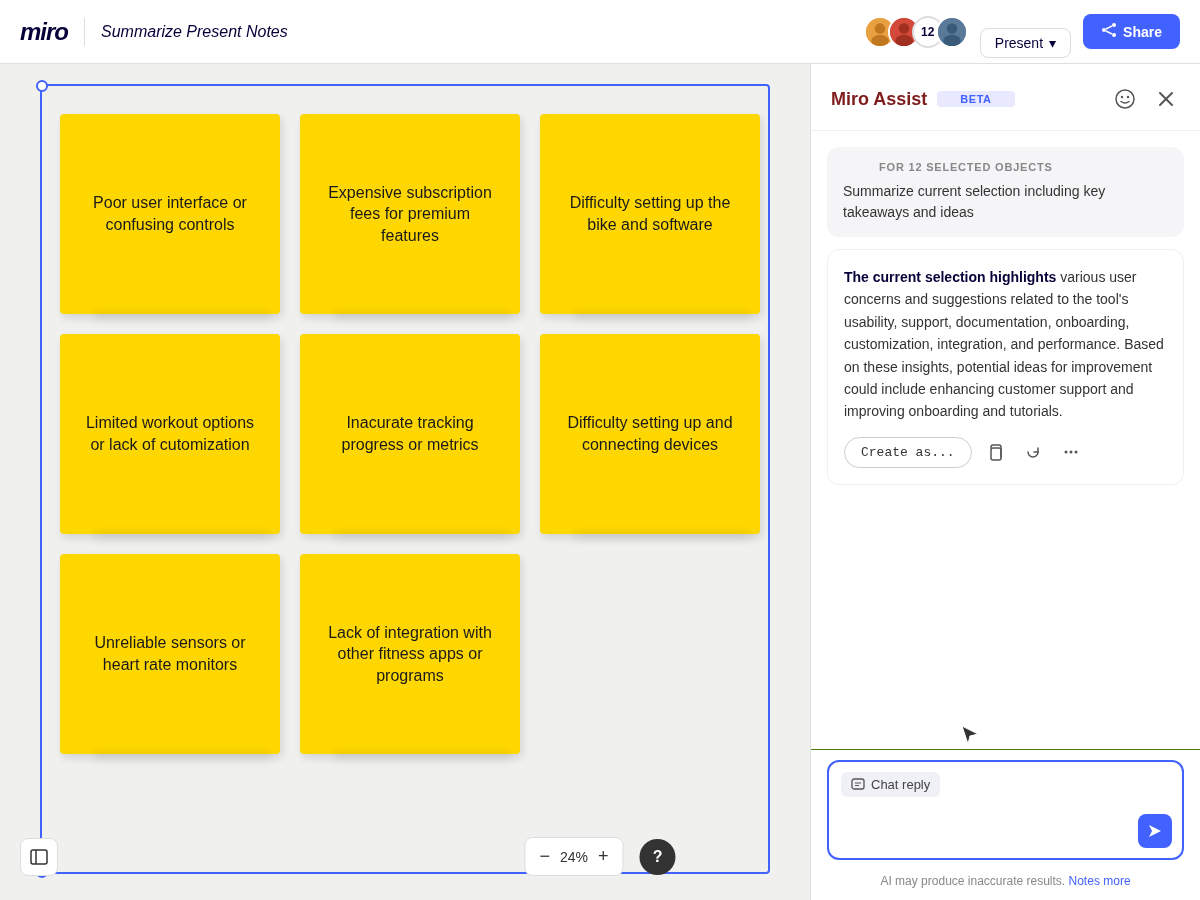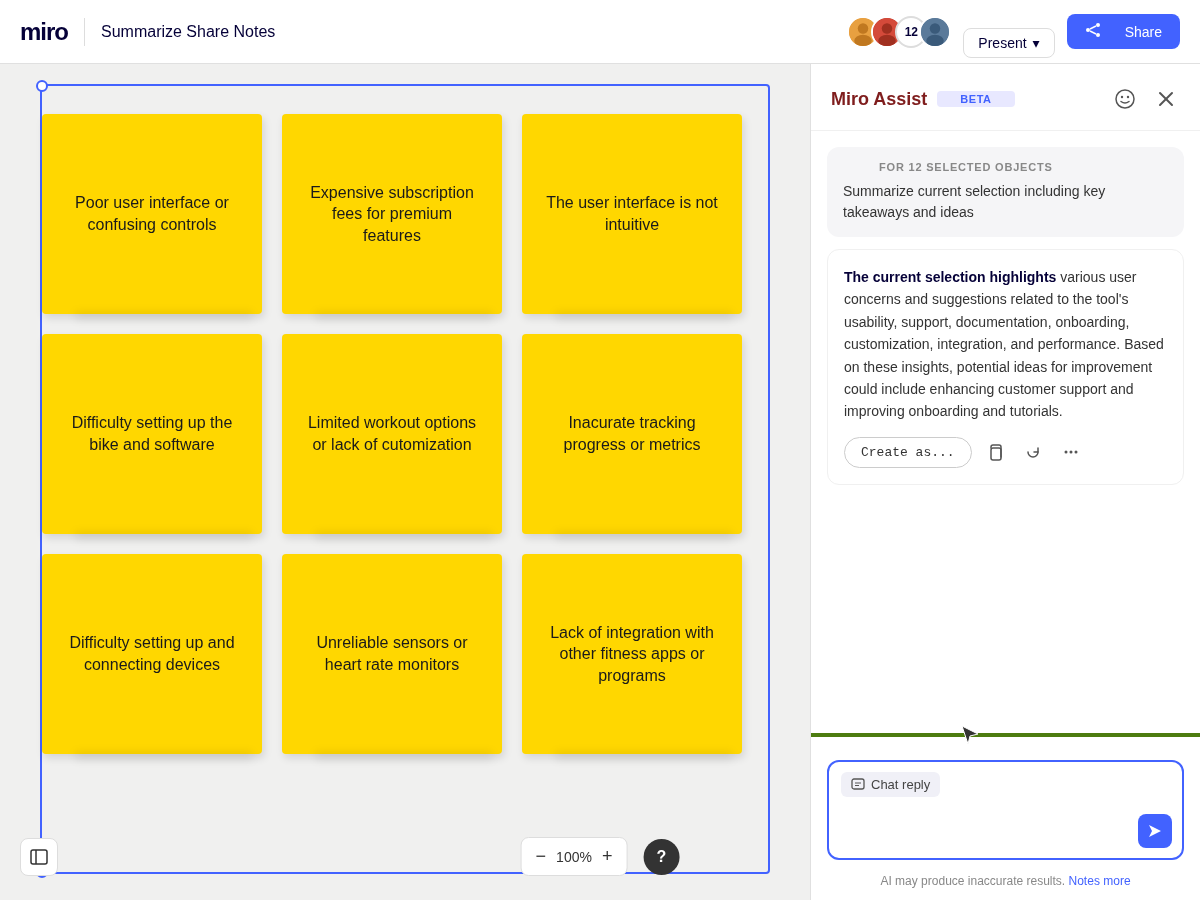--- a/index.html
+++ b/index.html
@@ -4,52 +4,52 @@
   <style>
     * { box-sizing: border-box; margin: 0; padding: 0; }
     body { font-family: -apple-system, BlinkMacSystemFont, 'Segoe UI', sans-serif; background: #f0f0f0; width: 1200px; height: 900px; overflow: hidden; position: relative; }
 
     
     .header {
       display: flex; align-items: center; justify-content: space-between;
       background: #fff; height: 64px; padding: 0 20px;
       border-bottom: 1px solid #e0e0e0; position: relative; z-index: 10;
     }
-    .header-left { display: flex; align-items: center; gap: 16px; }
+    .header-left { display: flex; align-items: center; gap: 16px; font-style: italic; }
     .miro-logo { font-size: 24px; font-weight: 900; color: #050038; letter-spacing: -1px; }
     .header-divider { width: 1px; height: 28px; background: #ddd; }
     .board-title { font-size: 16px; font-weight: 500; color: #050038; }
     .header-right { display: flex; align-items: center; gap: 12px; }
     .avatars { display: flex; align-items: flex-start; gap: -4px; }
     .avatar { width: 32px; height: 32px; border-radius: 50%; border: 2px solid #fff; overflow: hidden; background: #ccc; display: flex; align-items: center; justify-content: center; font-size: 12px; font-weight: bold; color: #fff; }
     .avatar-1 { background: #e8a040; margin-right: -8px; }
     .avatar-2 { background: #c0392b; margin-right: -8px; }
     .avatar-count { background: #fff; color: #050038; border: 2px solid #ddd; font-size: 12px; font-weight: 700; width: 32px; height: 32px; border-radius: 50%; display: flex; align-items: center; justify-content: center; margin-right: -8px; }
     .avatar-3 { background: #5a7a9a; }
     .present-btn { display: flex; align-items: center; gap: 6px; background: #fff; border: 1px solid #ddd; border-radius: 8px; padding: 6px 14px; font-size: 14px; font-weight: 500; cursor: pointer; color: #050038; margin-top: 22px; }
-    .share-btn { display: flex; align-items: center; gap: 24px; background: #4262ff; border: none; border-radius: 8px; padding: 8px 18px; font-size: 14px; font-weight: 400; color: #fff; cursor: pointer; }
+    .share-btn { display: flex; align-items: center; gap: 6px; background: #4262ff; border: none; border-radius: 8px; padding: 8px 18px; font-size: 14px; font-weight: 700; color: #fff; cursor: pointer; }
 
     
     .canvas-area {
       position: absolute; top: 64px; left: 0; right: 0; bottom: 0;
       background: #f0f0ef; overflow: hidden;
     }
 
     
     .selection-box {
       position: absolute; top: 20px; left: 40px; width: 730px; height: 790px;
       border: 2px solid #4262ff; border-radius: 4px;
     }
     .selection-handle { position: absolute; width: 12px; height: 12px; background: #fff; border: 2px solid #4262ff; border-radius: 50%; }
     .handle-tl { top: -6px; left: -6px; }
     .handle-bl { bottom: -6px; left: -6px; }
 
     
     .sticky-grid {
-      position: absolute; top: 50px; left: 42px;
+      position: absolute; top: 50px; left: 60px;
       display: grid; grid-template-columns: repeat(3, 220px); grid-template-rows: repeat(3, 200px);
       gap: 20px;
     }
     .sticky {
       background: #ffd700; border-radius: 4px;
       padding: 20px; display: flex; align-items: center; justify-content: center;
       text-align: center; font-size: 16px; font-weight: 500; color: #1a1a1a;
       box-shadow: 2px 4px 8px rgba(0,0,0,0.12);
       position: relative; line-height: 1.35;
     }
@@ -116,21 +116,21 @@
       padding: 7px 16px; font-size: 13px; font-weight: 500; cursor: pointer; color: #333; font-family: Liberation Mono, monospace;
     }
     .action-icon-btn {
       background: none; border: none; cursor: pointer; padding: 6px;
       border-radius: 8px; color: #555; font-size: 16px;
       display: flex; align-items: center; justify-content: center;
     }
 
     
     .chat-input-area {
-      padding: 23px 16px 6px; border-top: 4px solid #4d7c0f;
+      padding: 10px 16px 6px; border-top: 1px solid #4d7c0f;
     }
     .chat-input-box {
       border: 2px solid #4262ff; border-radius: 12px; padding: 10px 12px;
       min-height: 100px; position: relative;
     }
     .chat-reply-tag {
       display: inline-flex; align-items: center; gap: 6px;
       background: #f0f0f7; border-radius: 6px; padding: 5px 10px;
       font-size: 13px; color: #444; cursor: pointer; margin-bottom: 8px;
     }
@@ -153,21 +153,21 @@
       top: 660px; left: 960px;
     }
   </style>
 </head>
 <body>
 
 <div class="header">
   <div class="header-left">
     <span class="miro-logo">miro</span>
     <div class="header-divider"></div>
-    <span class="board-title">Summarize Share Notes</span>
+    <span class="board-title">Summarize Present Notes</span>
   </div>
   <div class="header-right">
     <div class="avatars">
       <div class="avatar avatar-1">
         <svg width="32" height="32" viewBox="0 0 32 32">
             <circle cx="16" cy="16" r="16" fill="#e8a040"></circle>
             <circle cx="16" cy="12" r="6" fill="#c07820"></circle>
             <ellipse cx="16" cy="26" rx="10" ry="7" fill="#c07820"></ellipse>
           </svg>
       </div>
@@ -214,23 +214,20 @@
   </div>
 
   <div class="sticky-grid">
     <div class="sticky">
       <span>Poor user interface or confusing controls</span>
     </div>
     <div class="sticky">
       <span>Expensive subscription fees for premium features</span>
     </div>
     <div class="sticky">
-      <span>The user interface is not intuitive</span>
-    </div>
-    <div class="sticky">
       <span>Difficulty setting up the bike and software</span>
     </div>
     <div class="sticky">
       <span>Limited workout options or lack of cutomization</span>
     </div>
     <div class="sticky">
       <span>Inacurate tracking progress or metrics</span>
     </div>
     <div class="sticky">
       <span>Difficulty setting up and connecting devices</span>
@@ -246,21 +243,21 @@
   <div class="sidebar-toggle">
     <svg width="20" height="20" viewBox="0 0 20 20" fill="none">
       <rect x="2" y="3" width="16" height="14" rx="2" stroke="#333" stroke-width="1.5"></rect>
       <line x1="7" y1="3" x2="7" y2="17" stroke="#333" stroke-width="1.5"></line>
     </svg>
   </div>
 
   <div class="bottom-toolbar">
     <div class="zoom-ctrl">
       <button class="zoom-btn">−</button>
-      <span class="zoom-level">100%</span>
+      <span class="zoom-level">24%</span>
       <button class="zoom-btn">+</button>
     </div>
     <button class="help-btn">?</button>
   </div>
 
   <div class="cursor">
     <svg width="20" height="24" viewBox="0 0 20 24" fill="none">
       <path d="M2 2L18 10L10 12L8 20L2 2Z" fill="#333" stroke="#fff" stroke-width="1"></path>
     </svg>
   </div>

